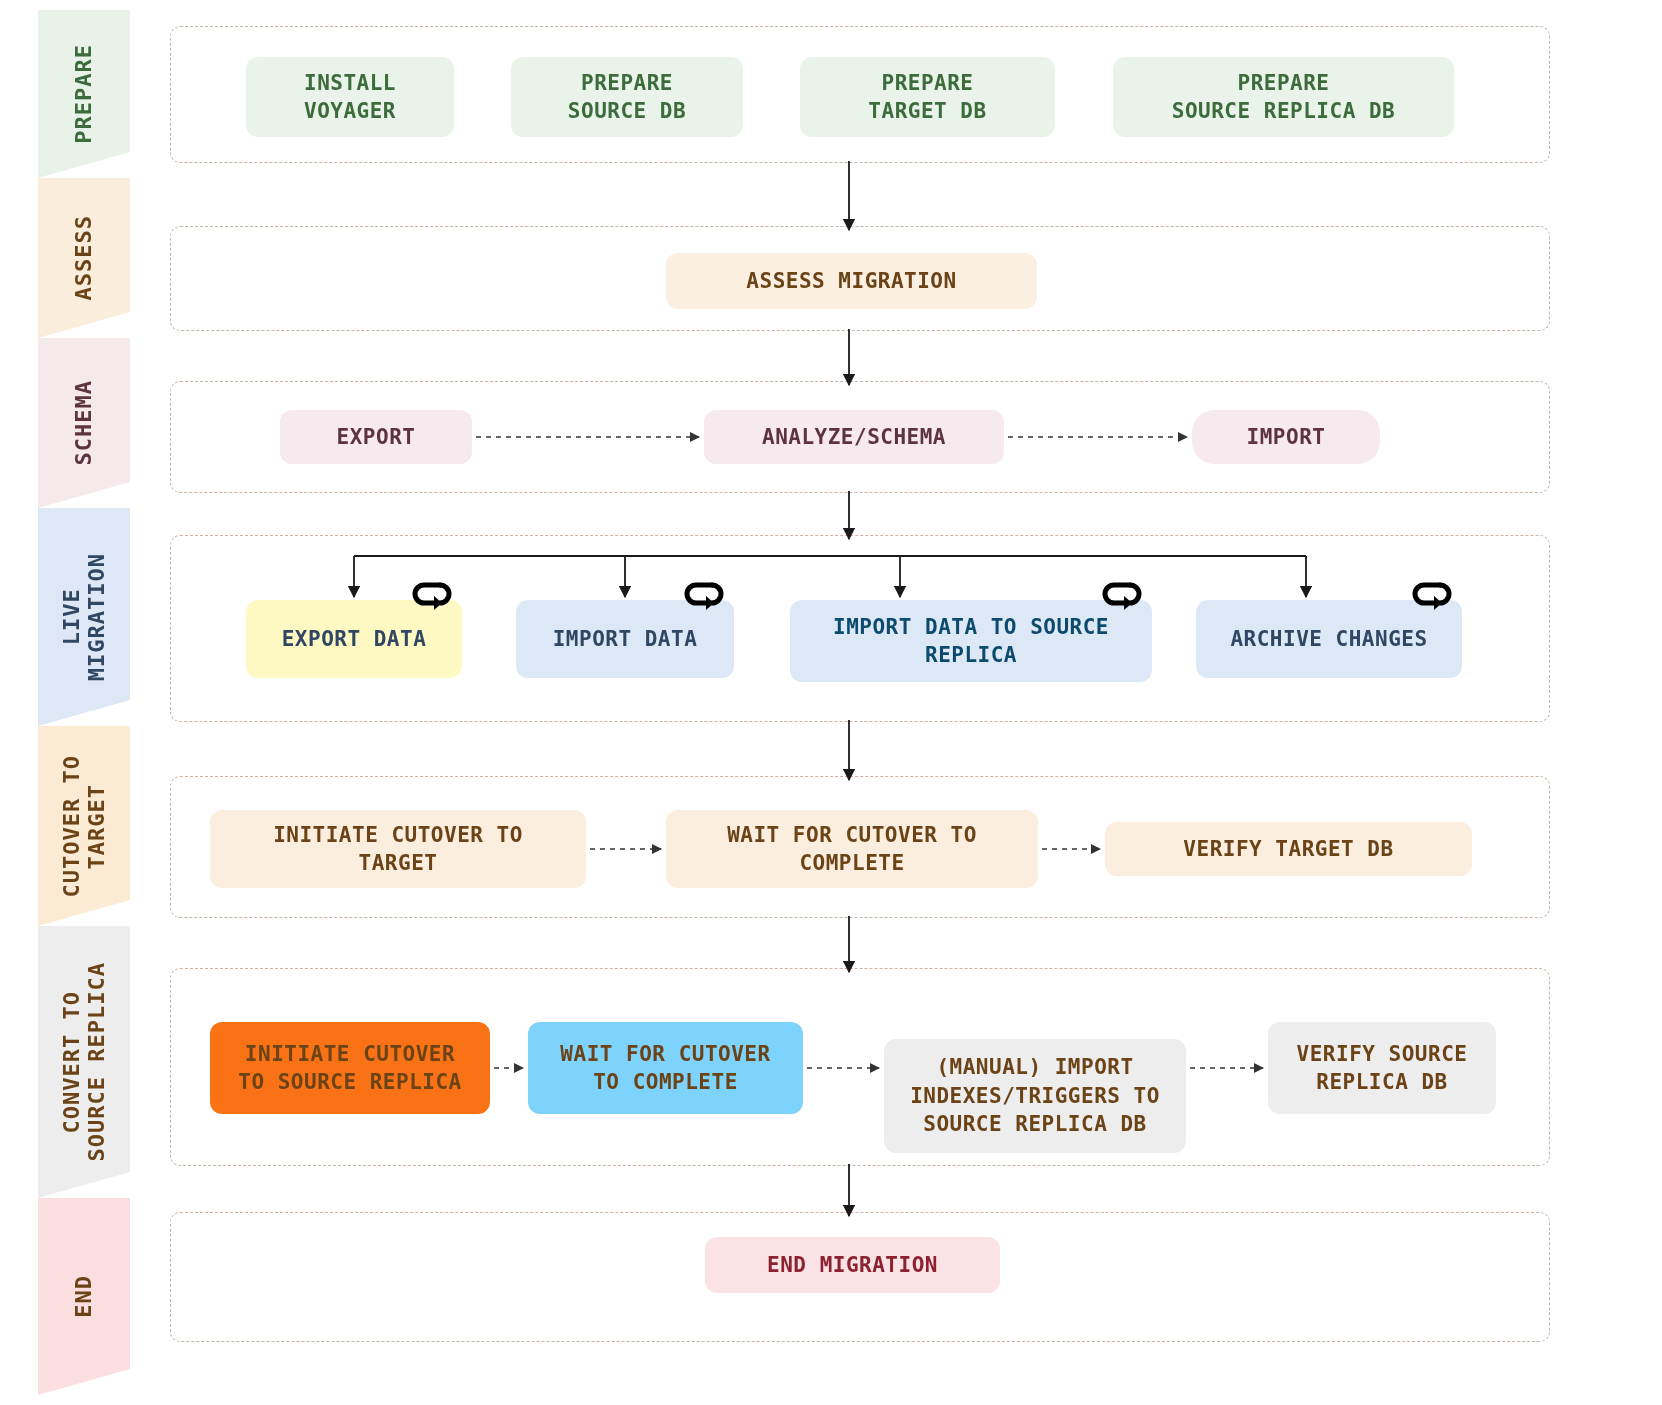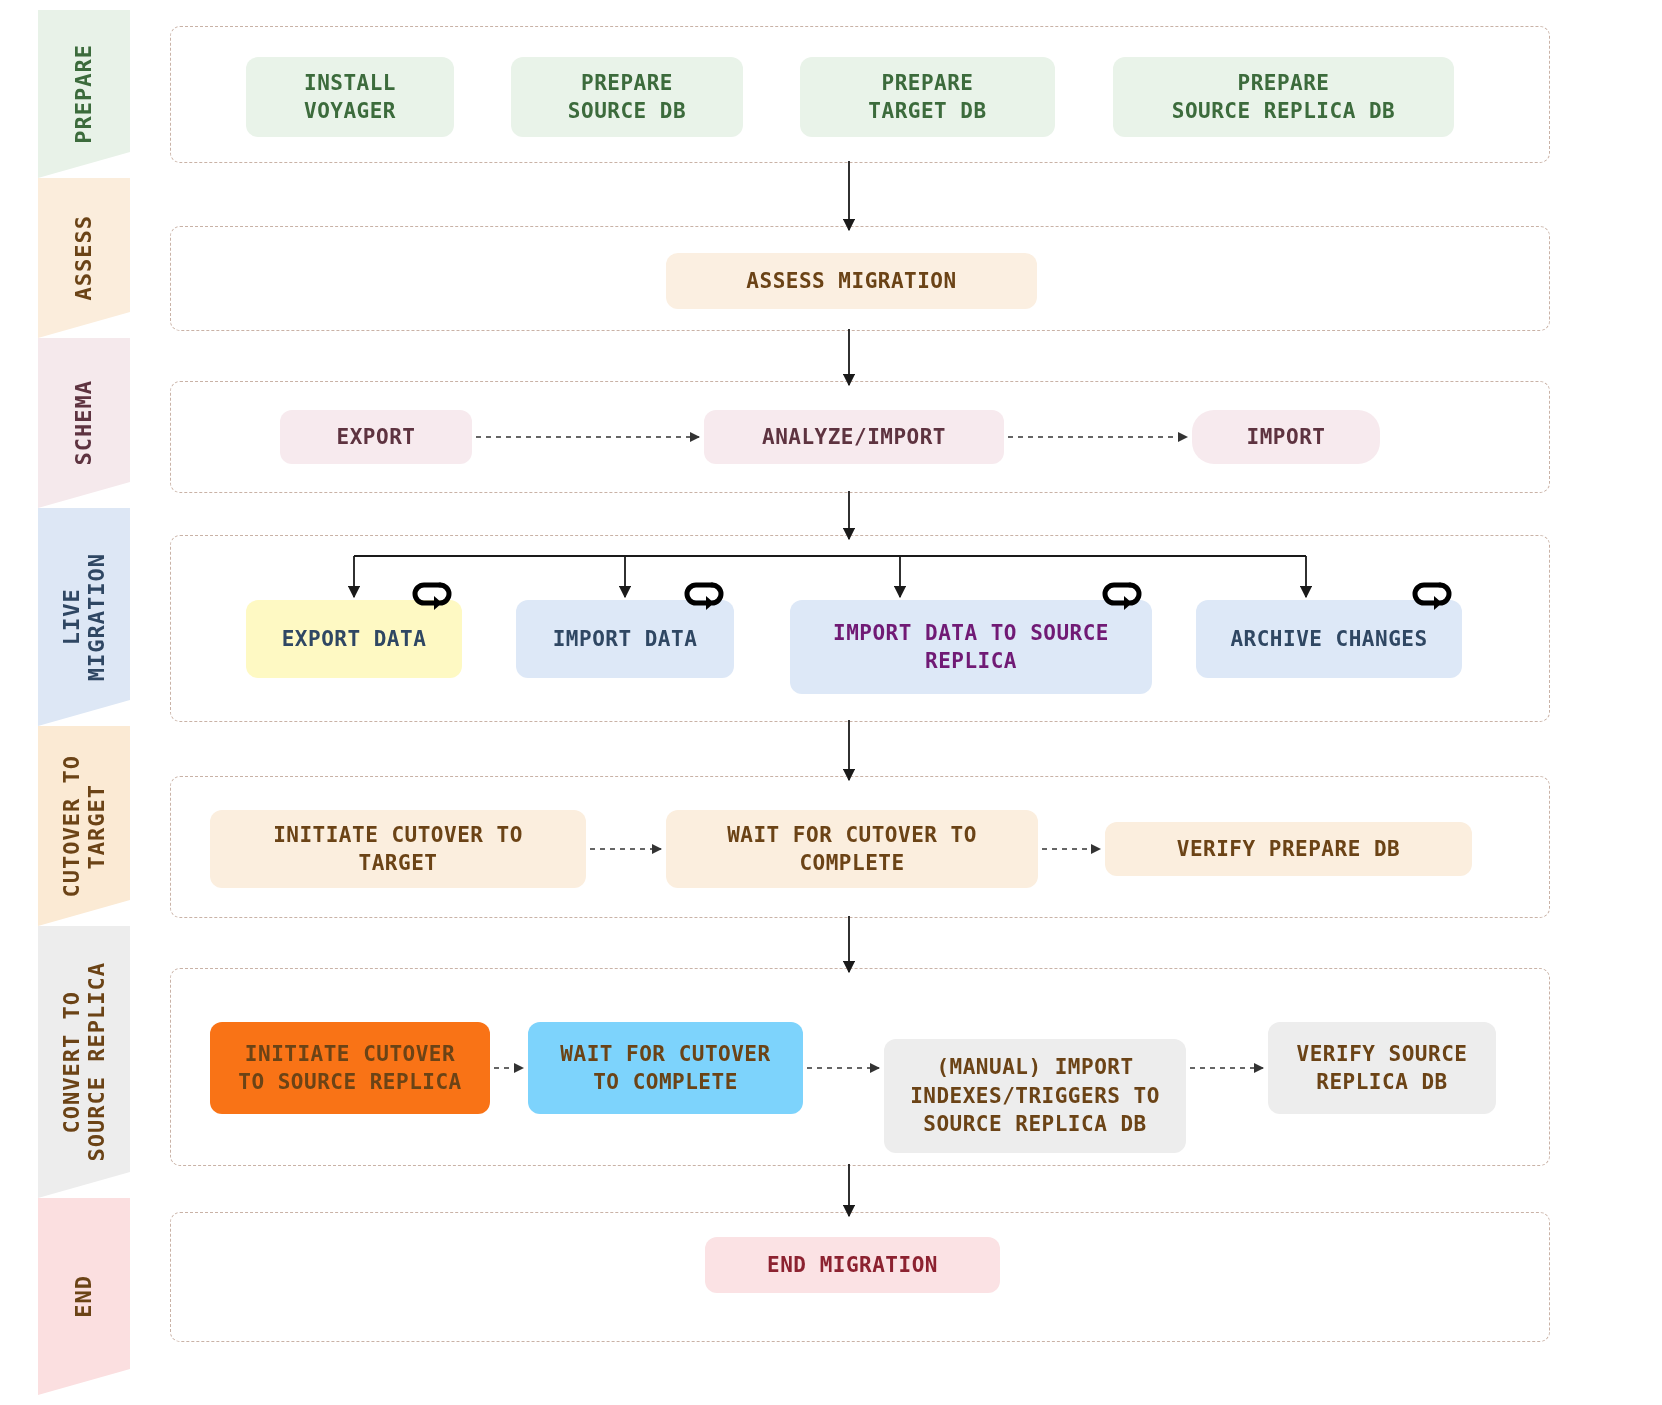--- a/index.html
+++ b/index.html
@@ -101,52 +101,52 @@
       <div class="node" style="left: 246px; top: 57px; width: 208px; height: 80px; background: rgb(233, 243, 233); color: rgb(60, 107, 60);"><span>INSTALL
 VOYAGER</span></div>
       <div class="node" style="left: 511px; top: 57px; width: 232px; height: 80px; background: rgb(233, 243, 233); color: rgb(60, 107, 60);"><span>PREPARE
 SOURCE DB</span></div>
       <div class="node" style="left: 800px; top: 57px; width: 255px; height: 80px; background: rgb(233, 243, 233); color: rgb(60, 107, 60);"><span>PREPARE
 TARGET DB</span></div>
       <div class="node" style="left: 1113px; top: 57px; width: 341px; height: 80px; background: rgb(233, 243, 233); color: rgb(60, 107, 60);"><span>PREPARE
 SOURCE REPLICA DB</span></div>
       <div class="node" style="left: 666px; top: 253px; width: 371px; height: 56px; background: rgb(251, 239, 225); color: rgb(107, 67, 22);"><span>ASSESS MIGRATION</span></div>
       <div class="node" style="left: 280px; top: 410px; width: 192px; height: 54px; background: rgb(247, 234, 238); color: rgb(94, 51, 64);"><span>EXPORT</span></div>
-      <div class="node" style="left: 704px; top: 410px; width: 300px; height: 54px; background: rgb(247, 234, 238); color: rgb(94, 51, 64);"><span>ANALYZE/IMPORT</span></div>
+      <div class="node" style="left: 704px; top: 410px; width: 300px; height: 54px; background: rgb(247, 234, 238); color: rgb(94, 51, 64);"><span>ANALYZE/SCHEMA</span></div>
       <div class="node" style="left: 1192px; top: 410px; width: 188px; height: 54px; background: rgb(247, 234, 238); color: rgb(94, 51, 64); border-radius: 22px;"><span>IMPORT</span></div>
       <div class="node" style="left: 246px; top: 600px; width: 216px; height: 78px; background: #fef9c3; color: rgb(47, 71, 99);"><span>EXPORT DATA</span></div>
       <svg class="loop" viewBox="0 0 54 44" style="left: 406px; top: 574px;">
         <path d="M34 11 H18 A9 9 0 0 0 18 29 H31" fill="none" stroke="#000000" stroke-width="5" stroke-linecap="round"></path>
         <path d="M34 11 A9 9 0 0 1 43 20 A9 9 0 0 1 34 29" fill="none" stroke="#000000" stroke-width="5" stroke-linecap="round"></path>
         <path d="M28 22 L36 29 L28 36 Z" fill="#000000"></path>
       </svg>
       <div class="node" style="left: 516px; top: 600px; width: 218px; height: 78px; background: rgb(221, 232, 247); color: rgb(47, 71, 99);"><span>IMPORT DATA</span></div>
       <svg class="loop" viewBox="0 0 54 44" style="left: 678px; top: 574px;">
         <path d="M34 11 H18 A9 9 0 0 0 18 29 H31" fill="none" stroke="#000000" stroke-width="5" stroke-linecap="round"></path>
         <path d="M34 11 A9 9 0 0 1 43 20 A9 9 0 0 1 34 29" fill="none" stroke="#000000" stroke-width="5" stroke-linecap="round"></path>
         <path d="M28 22 L36 29 L28 36 Z" fill="#000000"></path>
       </svg>
-      <div class="node" style="left: 790px; top: 600px; width: 362px; height: 94px; background: rgb(221, 232, 247); color: #701a75;"><span>IMPORT DATA TO SOURCE
+      <div class="node" style="left: 790px; top: 600px; width: 362px; height: 82px; background: rgb(221, 232, 247); color: #0c4a6e;"><span>IMPORT DATA TO SOURCE
 REPLICA</span></div>
       <svg class="loop" viewBox="0 0 54 44" style="left: 1096px; top: 574px;">
         <path d="M34 11 H18 A9 9 0 0 0 18 29 H31" fill="none" stroke="#000000" stroke-width="5" stroke-linecap="round"></path>
         <path d="M34 11 A9 9 0 0 1 43 20 A9 9 0 0 1 34 29" fill="none" stroke="#000000" stroke-width="5" stroke-linecap="round"></path>
         <path d="M28 22 L36 29 L28 36 Z" fill="#000000"></path>
       </svg>
       <div class="node" style="left: 1196px; top: 600px; width: 266px; height: 78px; background: rgb(221, 232, 247); color: rgb(47, 71, 99);"><span>ARCHIVE CHANGES</span></div>
       <svg class="loop" viewBox="0 0 54 44" style="left: 1406px; top: 574px;">
         <path d="M34 11 H18 A9 9 0 0 0 18 29 H31" fill="none" stroke="#000000" stroke-width="5" stroke-linecap="round"></path>
         <path d="M34 11 A9 9 0 0 1 43 20 A9 9 0 0 1 34 29" fill="none" stroke="#000000" stroke-width="5" stroke-linecap="round"></path>
         <path d="M28 22 L36 29 L28 36 Z" fill="#000000"></path>
       </svg>
       <div class="node" style="left: 210px; top: 810px; width: 376px; height: 78px; background: rgb(251, 238, 222); color: rgb(107, 67, 22);"><span>INITIATE CUTOVER TO
 TARGET</span></div>
       <div class="node" style="left: 666px; top: 810px; width: 372px; height: 78px; background: rgb(251, 238, 222); color: rgb(107, 67, 22);"><span>WAIT FOR CUTOVER TO
 COMPLETE</span></div>
-      <div class="node" style="left: 1105px; top: 822px; width: 367px; height: 54px; background: rgb(251, 238, 222); color: rgb(107, 67, 22);"><span>VERIFY PREPARE DB</span></div>
+      <div class="node" style="left: 1105px; top: 822px; width: 367px; height: 54px; background: rgb(251, 238, 222); color: rgb(107, 67, 22);"><span>VERIFY TARGET DB</span></div>
       <div class="node" style="left: 210px; top: 1022px; width: 280px; height: 92px; background: #f97316; color: rgb(107, 67, 22);"><span>INITIATE CUTOVER
 TO SOURCE REPLICA</span></div>
       <div class="node" style="left: 528px; top: 1022px; width: 275px; height: 92px; background: #7dd3fc; color: rgb(107, 67, 22);"><span>WAIT FOR CUTOVER
 TO COMPLETE</span></div>
       <div class="node" style="left: 884px; top: 1010px; width: 302px; height: 114px; background: rgb(237, 237, 237); color: rgb(107, 67, 22); margin-top: 29px;"><span>(MANUAL) IMPORT
 INDEXES/TRIGGERS TO
 SOURCE REPLICA DB</span></div>
       <div class="node" style="left: 1268px; top: 1022px; width: 228px; height: 92px; background: rgb(237, 237, 237); color: rgb(107, 67, 22);"><span>VERIFY SOURCE
 REPLICA DB</span></div>
       <div class="node" style="left: 705px; top: 1237px; width: 295px; height: 56px; background: rgb(251, 226, 228); color: rgb(140, 34, 48);"><span>END MIGRATION</span></div>

